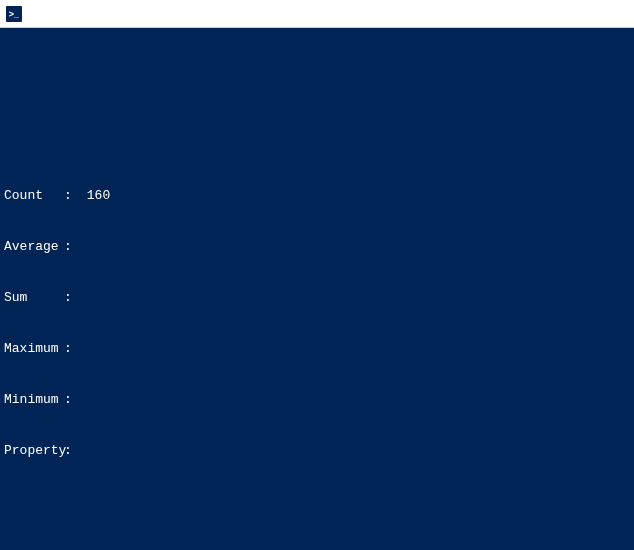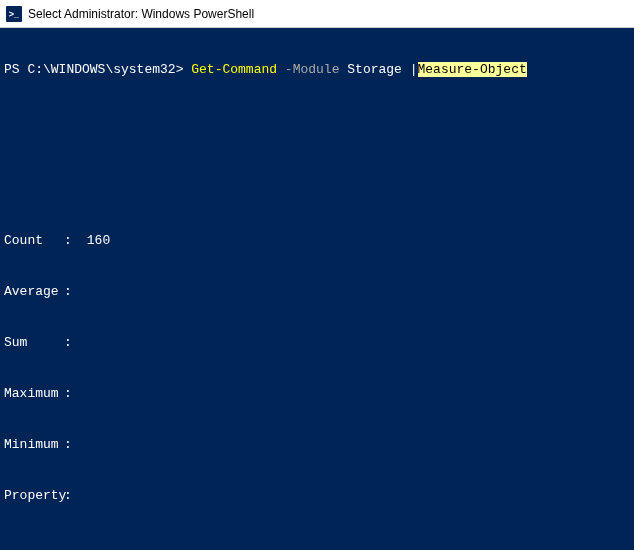--- a/index.html
+++ b/index.html
@@ -55,25 +55,23 @@
     .col-src  { flex: 1; }
     .stat-label { display: inline-block; width: 60px; margin-top: 36px; }
     .stat-colon { display: inline-block; width: 15px; }
     .blank { height: 15px; }
   </style>
 </head>
 <body>
 
 <div class="titlebar">
   <div class="ps-icon">&gt;_</div>
-  <span>Select Administrator: Windows PowerShell</span>
 </div>
 
 <div class="terminal">
-  <span class="line"><span class="prompt">PS C:\WINDOWS\system32&gt; </span><span class="cmdlet">Get-Command</span><span class="param"> -Module</span><span class="arg"> Storage </span><span class="pipe">|</span><span class="cmdlet hl">Measure-Object</span></span>
   <div class="blank"></div>
   <div class="blank"></div>
   <div id="stats-block"><span class="line"><span class="stat-label">Count</span><span class="stat-colon">:</span><span> 160</span></span><span class="line"><span class="stat-label">Average</span><span class="stat-colon">:</span><span></span></span><span class="line"><span class="stat-label">Sum</span><span class="stat-colon">:</span><span></span></span><span class="line"><span class="stat-label">Maximum</span><span class="stat-colon">:</span><span></span></span><span class="line"><span class="stat-label">Minimum</span><span class="stat-colon">:</span><span></span></span><span class="line"><span class="stat-label">Property</span><span class="stat-colon">:</span><span></span></span></div>
   <div class="blank"></div>
   <div class="blank"></div>
   <div class="blank"></div>
   <div class="blank"></div>
   <div class="row">
     <span class="col-type">CommandType</span><span class="col-name">Name</span><span class="col-ver">Version</span><span class="col-src">Source</span>
   </div>

